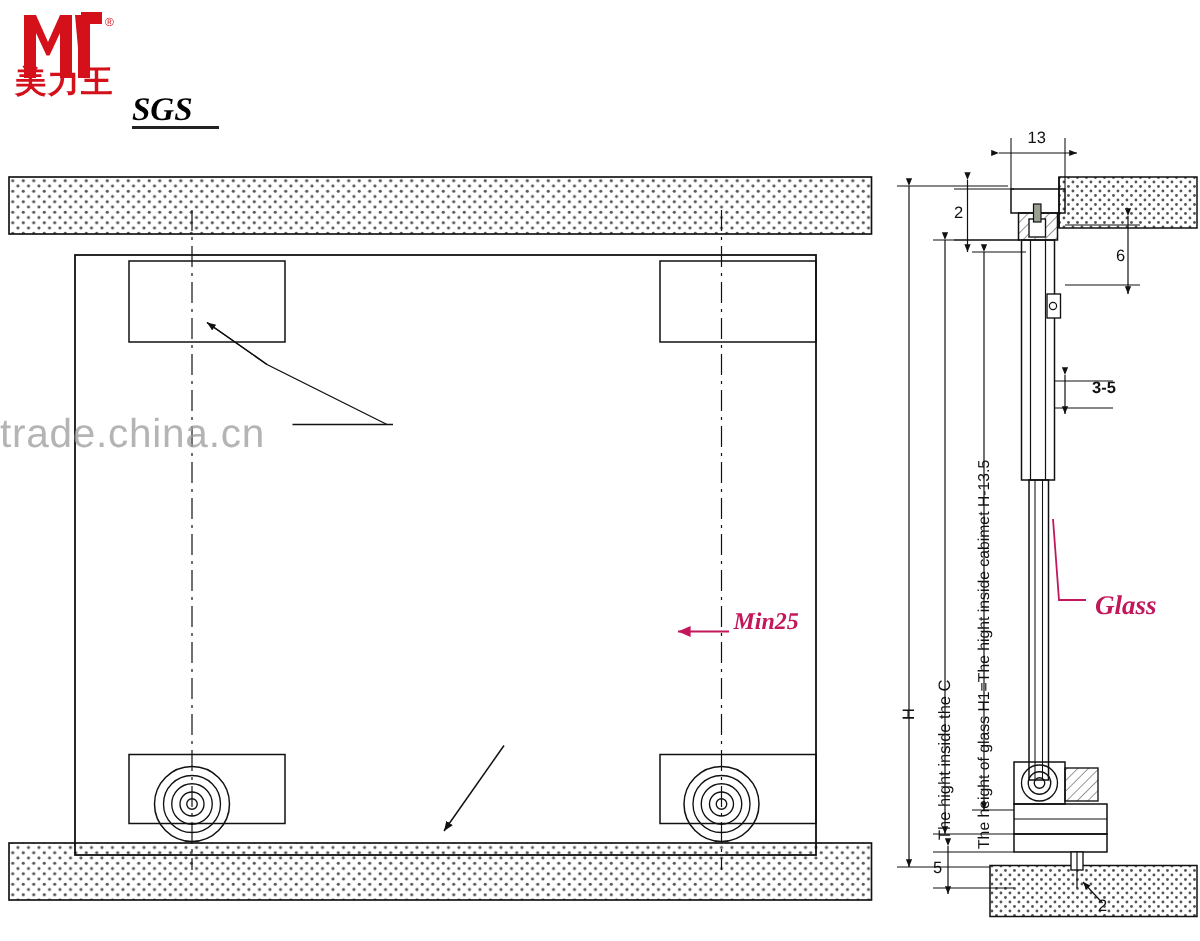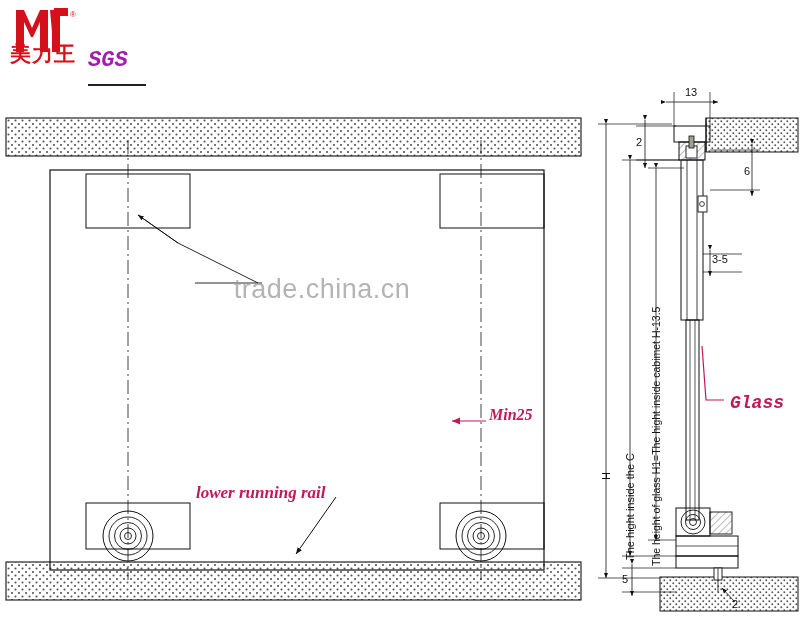--- a/index.html
+++ b/index.html
@@ -38,43 +38,43 @@
     text-align: center;
   }
   .logo-reg {
     position: absolute;
     left: 62px; top: 6px;
     font-size: 8px;
     color: #d4111a;
   }
   .sgs {
     position: absolute;
-    left: 80px; top: 44px;
-    font-family: Liberation Mono, monospace;
+    left: 80px; top: 56px;
+    font-family: Liberation Serif, serif;
     font-size: 22px;
     font-weight: bold;
     font-style: italic;
-    color: #a21caf;
+    color: #000000;
     letter-spacing: 0px;
   }
   .sgs-underline {
     position: absolute;
     left: 80px; top: 80px;
     width: 58px; height: 2px;
     background: #222;
   }
 
   
   #drawing { left: 0; top: 0; }
 
   
   #watermark {
     left: 0; top: 274px;
     width: 644px;
-    text-align: center;
+    text-align: left;
     font-family: "Liberation Sans", sans-serif;
     font-size: 27px;
     color: #9b9b9b;
     opacity: 0.75;
     letter-spacing: 0.5px;
     pointer-events: none;
   }
 
   
   .lbl {
@@ -95,21 +95,21 @@
     transform: rotate(-90deg);
   }
   .lbl-small {
     font-family: "Liberation Sans", sans-serif;
     font-size: 11px;
     color: #111;
     text-align: center;
   }
   .lbl-min25 { left: 489px; top: 406px; font-size: 16px; }
   .lbl-lrr   { left: 196px; top: 483px; font-size: 17px; }
-  .lbl-glass { left: 730px; top: 393px; font-size: 18px; font-family: Liberation Mono, monospace; }
+  .lbl-glass { left: 730px; top: 393px; font-size: 18px; }
 </style>
 </head>
 <body>
 
 <div id="page">
 
   <div id="logo-block" class="abs">
     <svg class="logo-mark" viewBox="0 0 56 48">
       <path d="M2 46 L2 4 L10 4 L18 22 L26 4 L34 4 L34 46 L26 46 L26 16 L19 31 L17 31 L10 16 L10 46 Z" fill="#d4111a"></path>
       <path d="M36 4 L46 4 L46 46 L38 46 L38 26 Z" fill="#d4111a"></path>
@@ -258,27 +258,26 @@
       <line x1="622" y1="592" x2="676" y2="592" stroke="#111" stroke-width="0.7"></line>
       <line x1="632" y1="564" x2="632" y2="596" stroke="#111" stroke-width="0.8" marker-start="url(#arrHeadS)" marker-end="url(#arrHeadS)"></line>
 
       <path d="M735 602 L722 588" fill="none" stroke="#111" stroke-width="0.8" marker-end="url(#arrHeadS)"></path>
     </g>
   </svg>
 
   <div id="watermark" class="abs">trade.china.cn</div>
 
   <div class="lbl lbl-pink lbl-min25">Min25</div>
-  <div class="lbl lbl-pink lbl-lrr">lower running rail</div>
   <div class="lbl lbl-pink lbl-glass">Glass</div>
 
   <div class="lbl lbl-vert" style="left:600px; top:480px;">H</div>
   <div class="lbl lbl-vert" style="left:624px; top:560px; font-size:11px;">The hight inside the C</div>
   <div class="lbl lbl-vert" style="left:650px; top:566px; font-size:10.5px;">The height of glass H1=The hight inside cabimet H-13.5</div>
 
   <div class="lbl lbl-small" style="left:685px; top:86px;">13</div>
   <div class="lbl lbl-small" style="left:636px; top:136px;">2</div>
   <div class="lbl lbl-small" style="left:744px; top:165px;">6</div>
-  <div class="lbl lbl-small" style="left:712px; top:253px;">3-5</div>
+  <div class="lbl lbl-small" style="left:728px; top:253px;font-weight:bold;">3-5</div>
   <div class="lbl lbl-small" style="left:622px; top:573px;">5</div>
   <div class="lbl lbl-small" style="left:732px; top:598px;">2</div>
 
 </div>
 
 </body></html>

